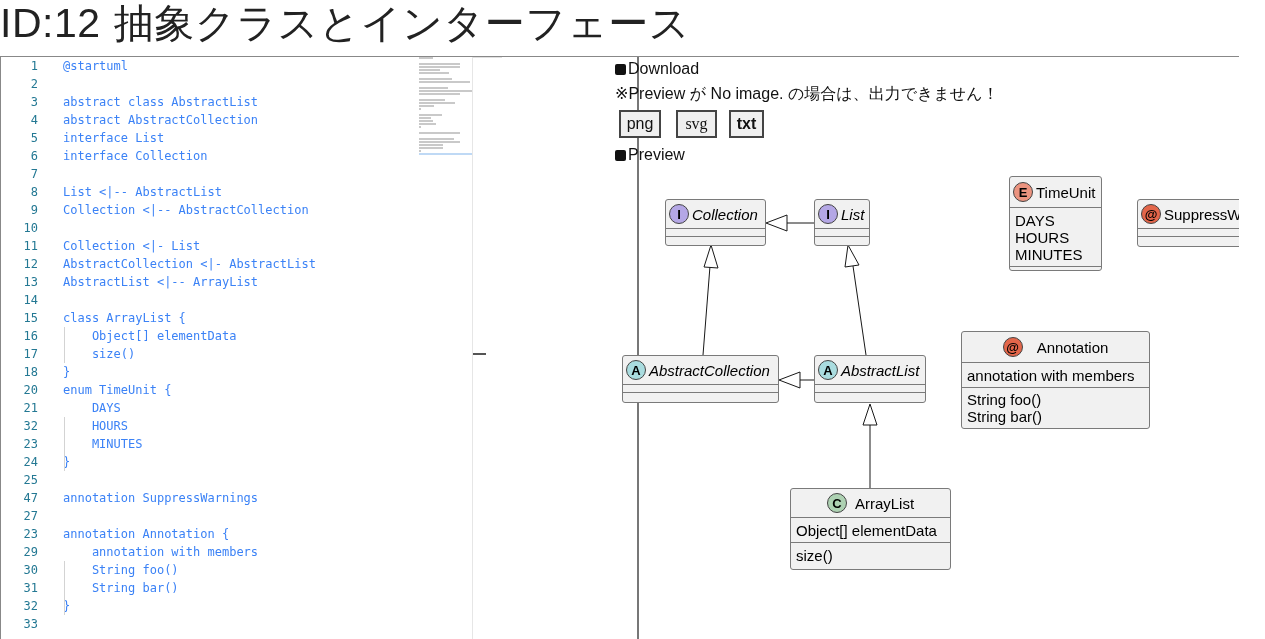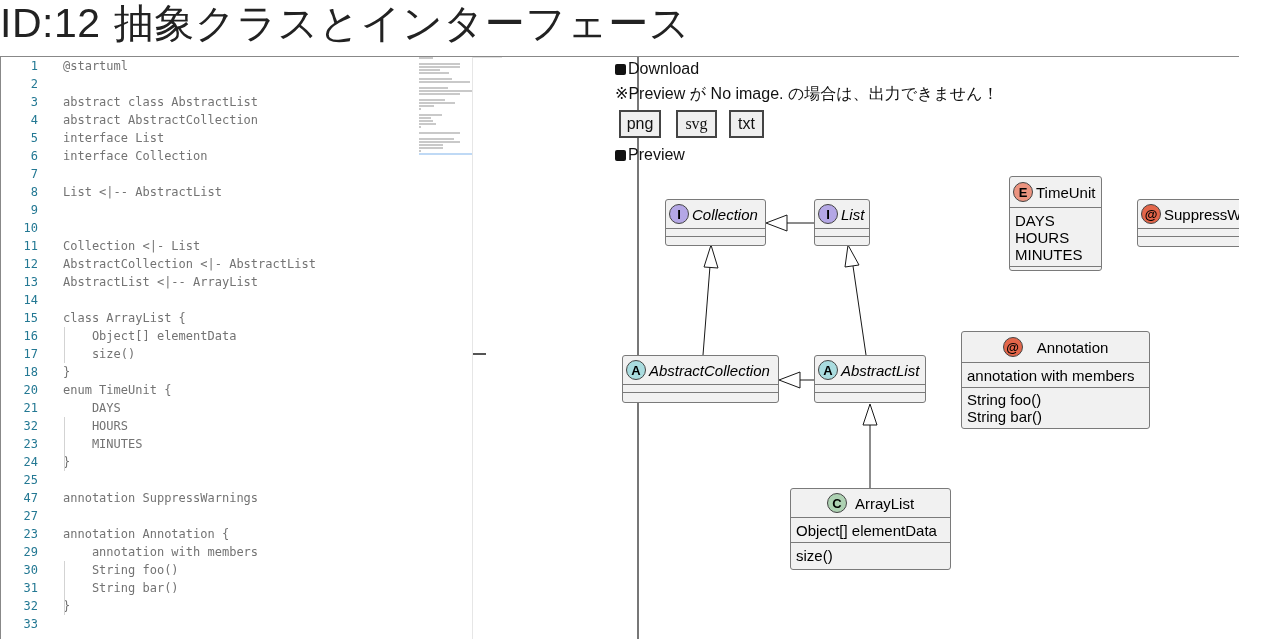--- a/index.html
+++ b/index.html
@@ -4,21 +4,21 @@
 <style>
   html, body { margin: 0; padding: 0; background: #ffffff; }
   body { width: 1265px; height: 639px; overflow: hidden; position: relative; font-family: "Liberation Sans", "DejaVu Sans", sans-serif; color: #212529; }
   .page-title { position: absolute; left: 0; top: -2px; margin: 0; font-size: 40px; font-weight: 400; letter-spacing: 0.5px; color: #222; font-family: "DejaVu Sans", "Liberation Sans", sans-serif; white-space: nowrap; line-height: 50px; }
   .page-title .id { font-family: "Liberation Sans", sans-serif; font-weight: 400; font-size: 41px; }
   
   .editor { position: absolute; left: 0; top: 56px; width: 639px; height: 583px; border-top: 1px solid #888; border-left: 1px solid #888; border-right: 2px solid #777; box-sizing: border-box; overflow: hidden; background: #fff; }
   .code-lines { position: absolute; left: 0; top: 0; width: 470px; }
   .line { position: relative; height: 18px; line-height: 18px; font-family: "DejaVu Sans Mono", "Liberation Mono", monospace; font-size: 12px; white-space: pre; }
   .ln { position: absolute; left: 0; width: 37px; text-align: right; color: #237893; font-size: 12px; }
-  .code { position: absolute; left: 62px; color: #737373; }
+  .code { position: absolute; left: 62px; color: #3b82f6; }
   .indent-guide { position: absolute; left: 63px; width: 1px; background: #d3d3d3; }
   .minimap { position: absolute; left: 418px; top: 0; width: 54px; height: 70px; }
   .minimap .mm-line { height: 2px; margin-bottom: 1px; background: #c9c9c9; }
   .minimap .mm-sel { height: 2px; background: #bfd9f5; width: 54px; }
   .vruler { position: absolute; left: 471px; top: 0; width: 1px; height: 583px; background: #e6e6e6; }
   .vruler-top { position: absolute; left: 471px; top: 0; width: 30px; height: 1px; background: #e0e0e0; }
   .scroll-mark { position: absolute; left: 472px; top: 296px; width: 13px; height: 2px; background: #555; }
   
   .panel { position: absolute; left: 615px; top: 56px; width: 624px; height: 583px; border-top: 1px solid #888; overflow: hidden; }
   .sec-head { position: absolute; left: 0; font-size: 16px; line-height: 20px; color: #111; }
@@ -45,21 +45,21 @@
 <div class="editor">
   <div class="code-lines" id="code-lines">
       <div class="line"><span class="ln">1</span><span class="code">@startuml</span></div>
       <div class="line"><span class="ln">2</span><span class="code"></span></div>
       <div class="line"><span class="ln">3</span><span class="code">abstract class AbstractList</span></div>
       <div class="line"><span class="ln">4</span><span class="code">abstract AbstractCollection</span></div>
       <div class="line"><span class="ln">5</span><span class="code">interface List</span></div>
       <div class="line"><span class="ln">6</span><span class="code">interface Collection</span></div>
       <div class="line"><span class="ln">7</span><span class="code"></span></div>
       <div class="line"><span class="ln">8</span><span class="code">List &lt;|-- AbstractList</span></div>
-      <div class="line"><span class="ln">9</span></div>
+      <div class="line"><span class="ln">9</span><span class="code">Collection &lt;|-- AbstractCollection</span></div>
       <div class="line"><span class="ln">10</span><span class="code"></span></div>
       <div class="line"><span class="ln">11</span><span class="code">Collection &lt;|- List</span></div>
       <div class="line"><span class="ln">12</span><span class="code">AbstractCollection &lt;|- AbstractList</span></div>
       <div class="line"><span class="ln">13</span><span class="code">AbstractList &lt;|-- ArrayList</span></div>
       <div class="line"><span class="ln">14</span><span class="code"></span></div>
       <div class="line"><span class="ln">15</span><span class="code">class ArrayList {</span></div>
       <div class="line"><span class="ln">16</span><span class="code">    Object[] elementData</span></div>
       <div class="line"><span class="ln">17</span><span class="code">    size()</span></div>
       <div class="line"><span class="ln">18</span><span class="code">}</span></div>
       <div class="line"><span class="ln">20</span><span class="code">enum TimeUnit {</span></div>
@@ -118,21 +118,21 @@
   <div class="vruler-top"></div>
   <div class="vruler"></div>
   <div class="scroll-mark"></div>
 </div>
 
 <div class="panel">
   <div class="sec-head" style="top:2px;"><span class="sq"></span><span>Download</span></div>
   <div class="note">※Preview が No image. の場合は、出力できません！</div>
   <button class="btn" style="left:4px;width:42px;">png</button>
   <button class="btn" style="left:61px;width:41px;font-family:Liberation Serif, serif;">svg</button>
-  <button class="btn" style="left:114px;width:35px;">txt</button>
+  <button class="btn" style="left:114px;width:35px;font-weight:bold;">txt</button>
   <div class="sec-head" style="top:88px;"><span class="sq"></span><span>Preview</span></div>
 
   <div class="diagram">
     <svg class="links" width="624" height="583">
 
       <line x1="199" y1="166" x2="172" y2="166" stroke="#181818" stroke-width="1"></line>
       <polygon points="151,166 172,158 172,174" fill="#fff" stroke="#181818" stroke-width="1"></polygon>
 
       <line x1="88" y1="298" x2="95" y2="209" stroke="#181818" stroke-width="1"></line>
       <polygon points="96,188 89,210 103,211" fill="#fff" stroke="#181818" stroke-width="1"></polygon>

